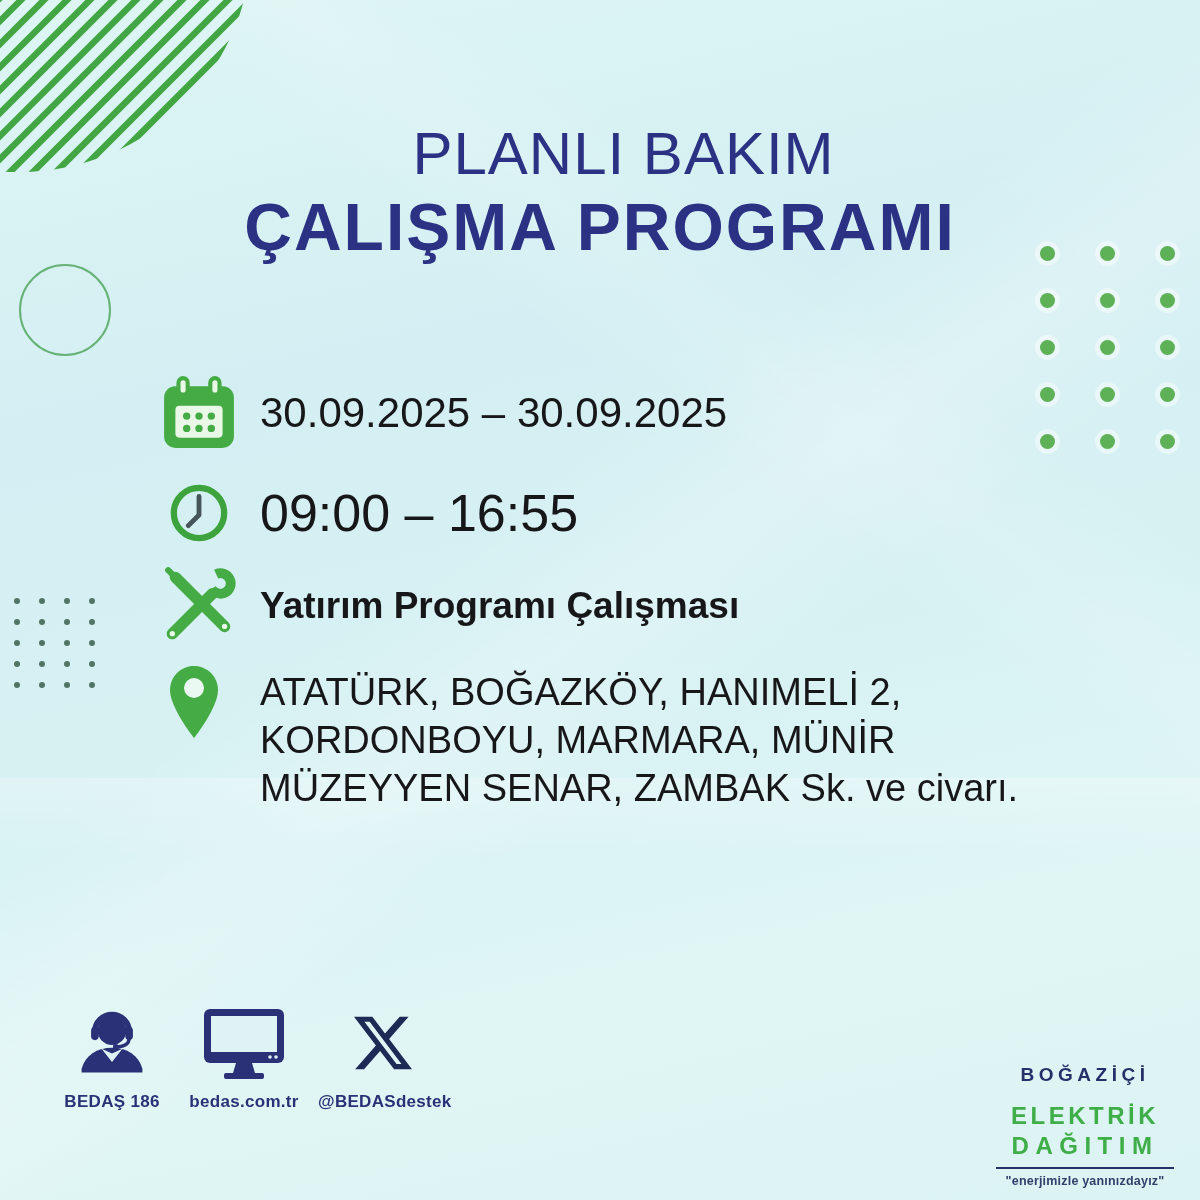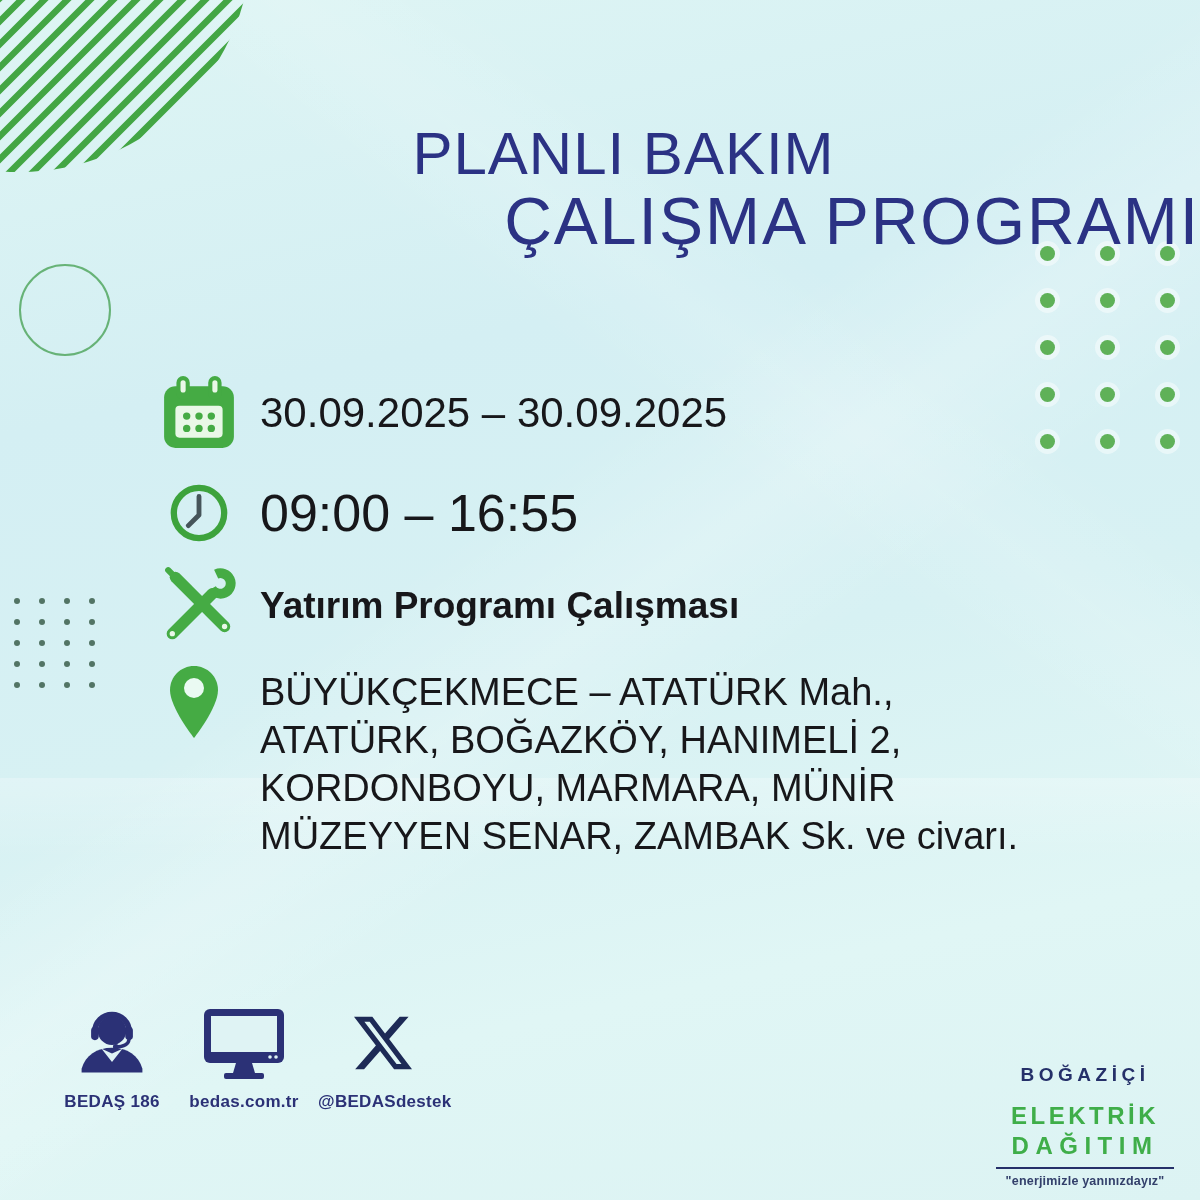--- a/index.html
+++ b/index.html
@@ -24,21 +24,21 @@
     grid-template-columns:repeat(3,15px);column-gap:45px;row-gap:32px;}
   .right-dots i{width:15px;height:15px;border-radius:50%;background:#5fb158;
     box-shadow:0 0 0 5px rgba(255,255,255,.45);}
   .left-dots{position:absolute;left:14px;top:598px;display:grid;
     grid-template-columns:repeat(4,6px);column-gap:19px;row-gap:15px;}
   .left-dots i{width:6px;height:6px;border-radius:50%;background:#527464;}
 
   
   .title{position:absolute;top:124px;left:0;width:100%;text-align:center;color:#2b3284;}
   .title-line1{font-size:60px;font-weight:400;letter-spacing:1px;line-height:1;padding-left:47px;}
-  .title-line2{font-size:66px;font-weight:400;letter-spacing:2px;line-height:1;margin-top:4px;text-align:right;}
+  .title-line2{font-size:66px;font-weight:700;letter-spacing:2px;line-height:1;margin-top:10px;}
 
   
   .row{position:absolute;left:160px;color:#17171a;}
   .row .icon{position:absolute;left:0;top:0;}
   .row .txt{position:absolute;left:100px;white-space:nowrap;}
   .row-date{top:374px;}
   .row-date .txt{line-height:78px;font-size:42px;font-weight:500;}
   .row-time{top:482px;}
   .row-time .icon{left:8px;}
   .row-time .txt{line-height:62px;font-size:52px;font-weight:500;}
@@ -180,21 +180,20 @@
   </svg>
   <div class="txt">Yatırım Programı Çalışması</div>
 </div>
 
 <div class="row row-loc">
   <svg class="icon" width="48" height="72" viewBox="0 0 48 72">
     <path d="M24 0 C10.7 0 0 10.7 0 24 C0 42 24 72 24 72 C24 72 48 42 48 24 C48 10.7 37.3 0 24 0 Z" fill="#45ab44"></path>
     <circle cx="24" cy="22" r="10" fill="#eafaf2"></circle>
   </svg>
   <div class="txt">
-    <div>BÜYÜKÇEKMECE – ATATÜRK Mah.,</div>
     <div>ATATÜRK, BOĞAZKÖY, HANIMELİ 2,</div>
     <div>KORDONBOYU, MARMARA, MÜNİR</div>
     <div>MÜZEYYEN SENAR, ZAMBAK Sk. ve civarı.</div>
   </div>
 </div>
 
 <div class="contact contact-1">
   <div class="cicon">
     <svg width="86" height="76" viewBox="0 0 90 80">
       <circle cx="45" cy="27" r="15" fill="#2b3176"></circle>

